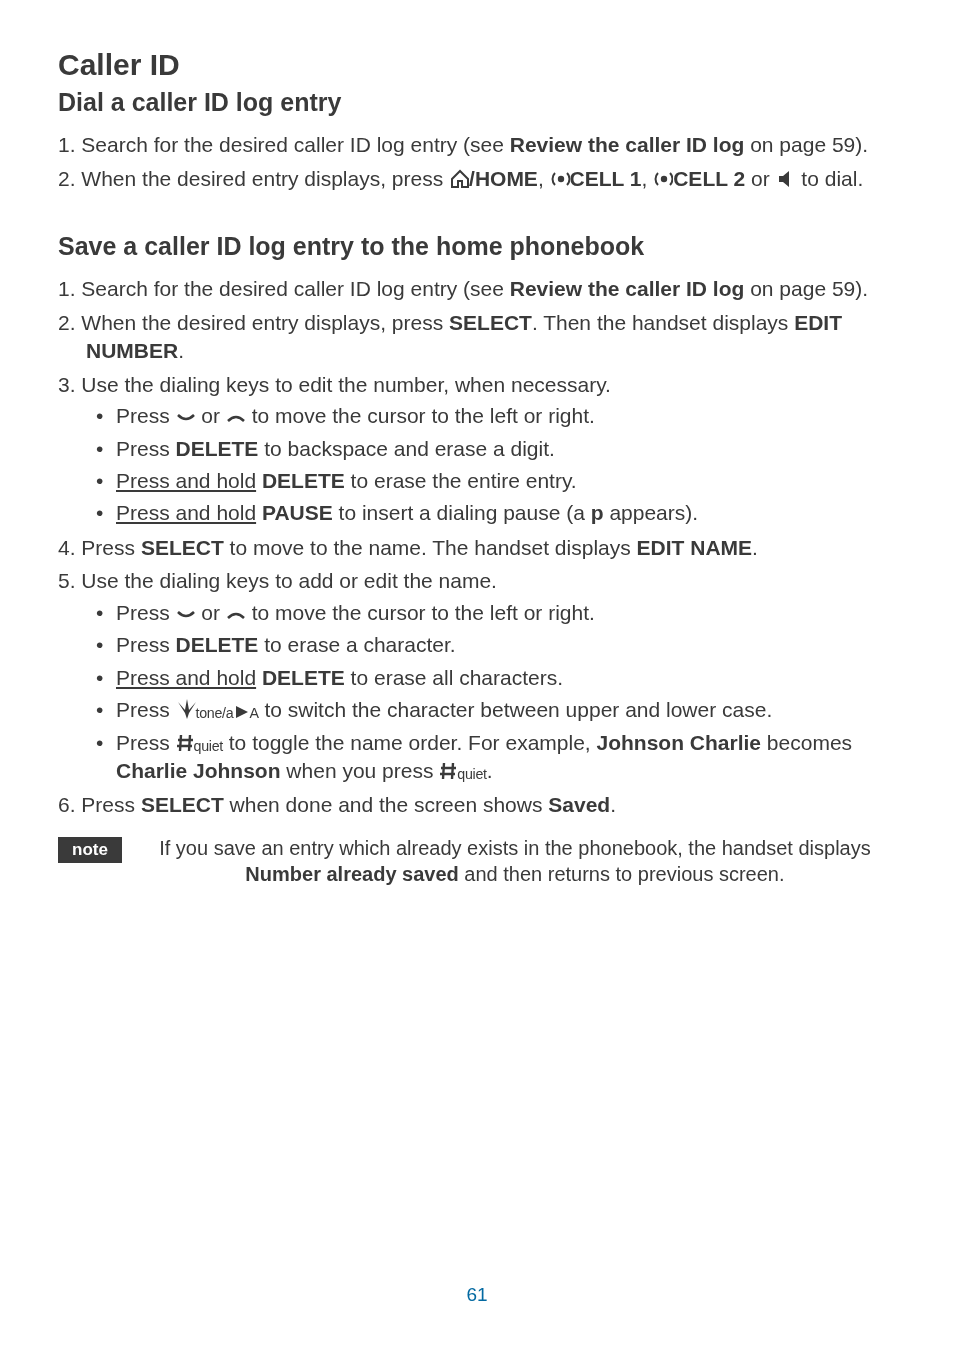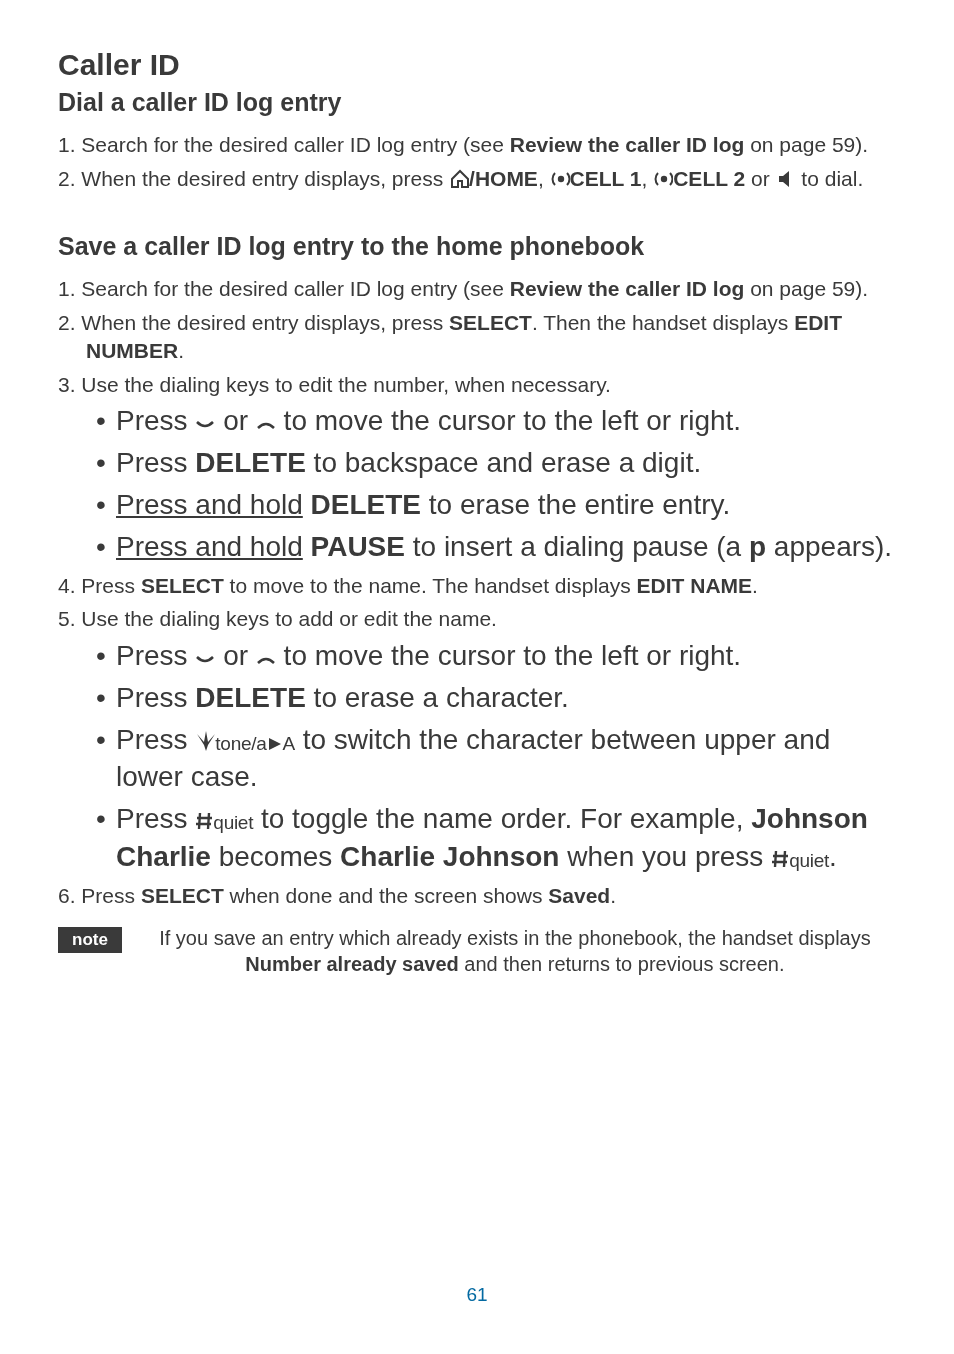--- a/index.html
+++ b/index.html
@@ -18,21 +18,21 @@
   ol { list-style: none; }
   ol > li {
     font-size: 21px;
     line-height: 1.32;
     padding-left: 28px;
     text-indent: -28px;
     margin-bottom: 6px;
   }
   ul { list-style: none; margin-top: 4px; }
   ul > li {
-    font-size: 28px;
+    font-size: 21px;
     line-height: 1.35;
     padding-left: 30px;
     text-indent: -20px;
     margin-bottom: 4px;
   }
   ul > li::before { content: "•"; display: inline-block; width: 20px; text-indent: 0; }
   b { font-weight: bold; }
   .u { text-decoration: underline; }
   .icon {
     display: inline-block;
@@ -150,20 +150,21 @@
   <li>
     <span class="seg">5.</span>
      <span class="seg">Use the dialing keys to add or edit the name.</span>
     <ul>
       <li><span class="seg">Press </span><span class="icon"><svg width="20" height="14">
               <use href="#i-down"></use>
             </svg></span><span class="seg"> or </span><span class="icon"><svg width="20" height="14">
               <use href="#i-up"></use>
             </svg></span><span class="seg"> to move the cursor to the left or right.</span></li>
       <li><span class="seg">Press </span><b class="seg">DELETE</b><span class="seg"> to erase a character.</span></li>
+      <li><span class="u seg">Press and hold</span><span class="seg"> </span><b class="seg">DELETE</b><span class="seg"> to erase all characters.</span></li>
       <li><span class="seg">Press </span><span class="icon"><svg width="20" height="22">
               <use href="#i-star"></use>
             </svg></span><span class="sub seg">tone/a</span><span class="icon"><svg width="16" height="16">
               <use href="#i-play"></use>
             </svg></span><span class="sub seg">A</span><span class="seg"> to switch the character between upper and lower case.</span></li>
       <li><span class="seg">Press </span><span class="icon"><svg width="18" height="20">
               <use href="#i-hash"></use>
             </svg></span><span class="sub seg">quiet</span><span class="seg"> to toggle the name order. For example, </span><b class="seg">Johnson Charlie</b><span class="seg"> becomes </span><b class="seg">Charlie Johnson</b><span class="seg"> when you press </span><span class="icon"><svg width="18" height="20">
               <use href="#i-hash"></use>
             </svg></span><span class="sub seg">quiet</span><span class="seg">.</span></li>

